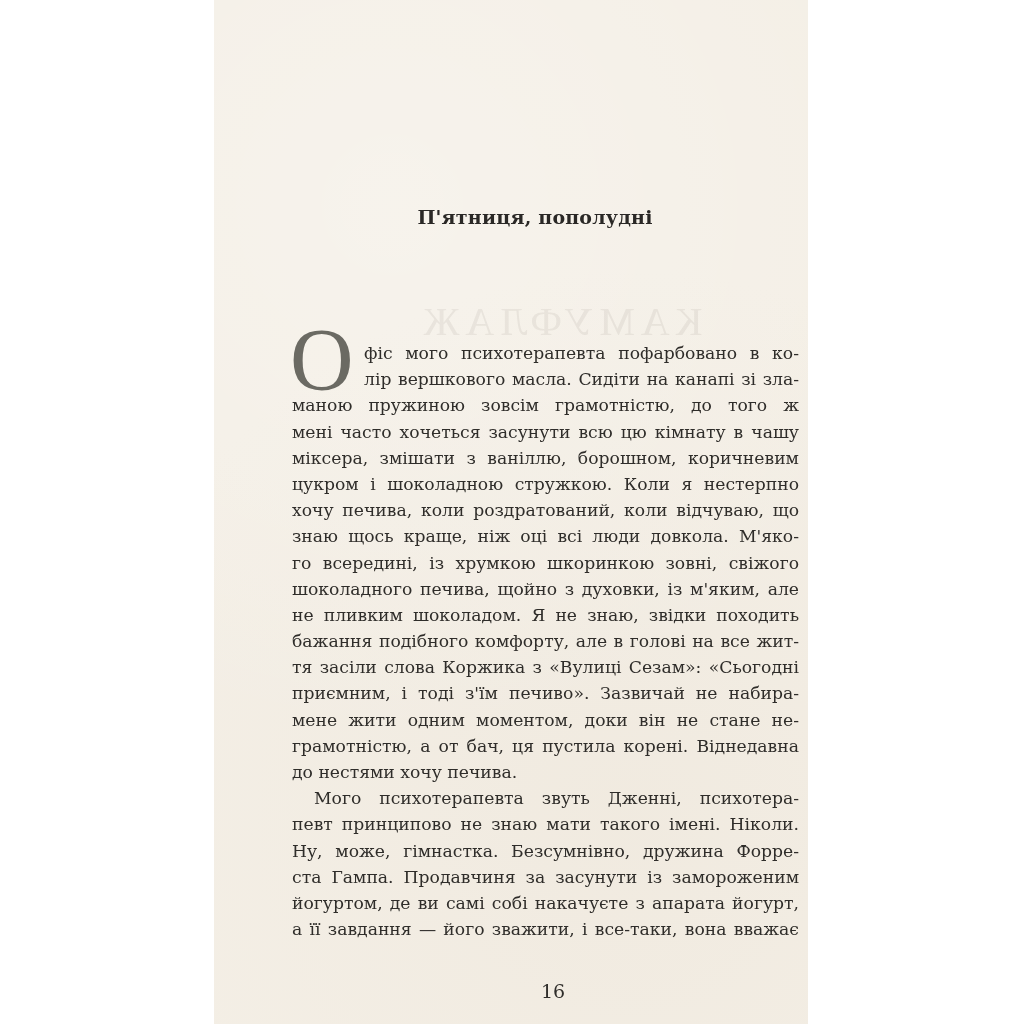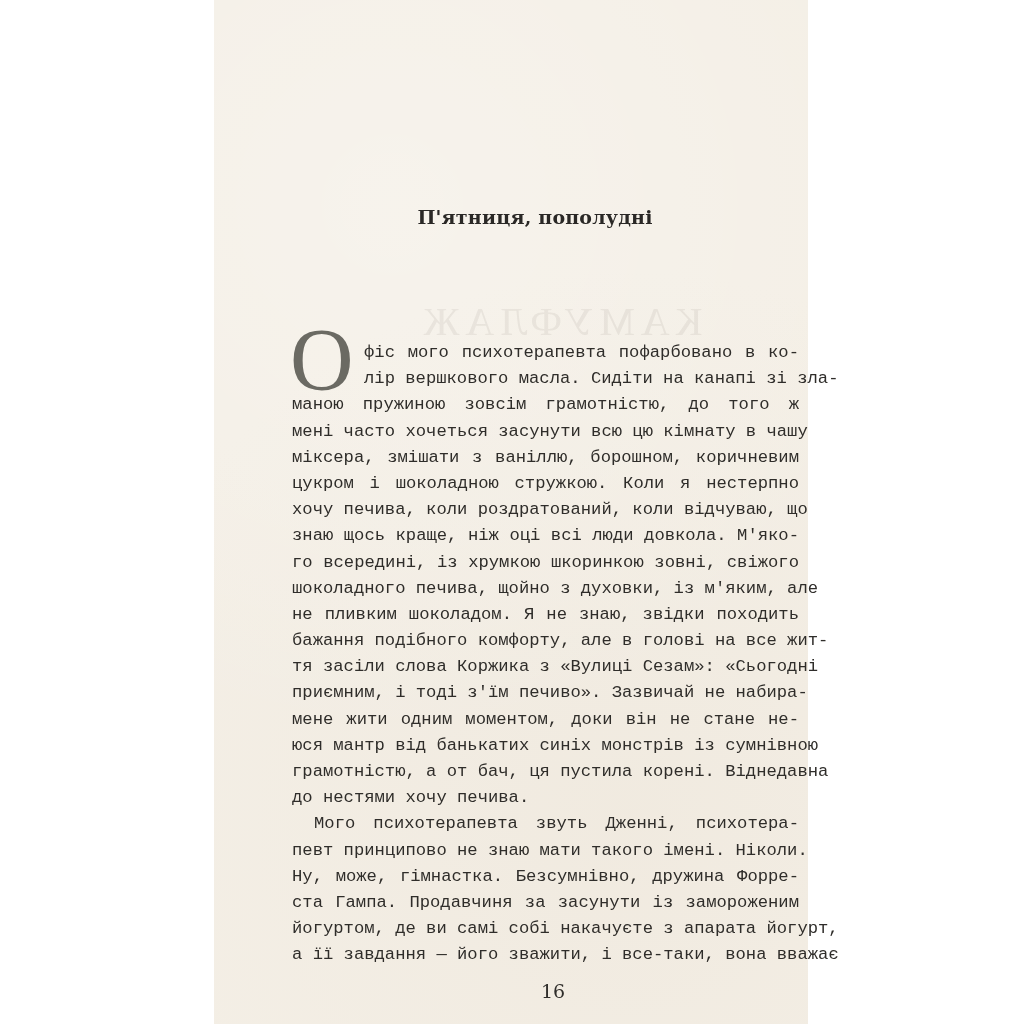--- a/index.html
+++ b/index.html
@@ -55,21 +55,20 @@
     font-size: 17.2px;
     line-height: 26.2px;
     color: #2f2d2a;
   }
   .line {
     display: block;
     white-space: nowrap;
     text-align: justify;
     text-align-last: justify;
     height: 26.2px;
-    font-family: Liberation Mono, monospace;
   }
   .line.last {
     text-align-last: left;
   }
   .line.indent-cap {
     margin-left: 72px;
   }
   .line.para-indent {
     padding-left: 22px;
   }
@@ -113,21 +112,20 @@
   <span class="line">цукром і шоколадною стружкою. Коли я нестерпно</span>
   <span class="line">хочу печива, коли роздратований, коли відчуваю, що</span>
   <span class="line">знаю щось краще, ніж оці всі люди довкола. М'яко-</span>
   <span class="line">го всередині, із хрумкою шкоринкою зовні, свіжого</span>
   <span class="line">шоколадного печива, щойно з духовки, із м'яким, але</span>
   <span class="line">не пливким шоколадом. Я не знаю, звідки походить</span>
   <span class="line">бажання подібного комфорту, але в голові на все жит-</span>
   <span class="line">тя засіли слова Коржика з «Вулиці Сезам»: «Сьогодні</span>
   <span class="line">приємним, і тоді з'їм печиво». Зазвичай не набира-</span>
   <span class="line">мене жити одним моментом, доки він не стане не-</span>
-  <span class="line">юся мантр від банькатих синіх монстрів із сумнівною</span>
   <span class="line">грамотністю, а от бач, ця пустила корені. Віднедавна</span>
   <span class="line last">до нестями хочу печива.</span>
   <span class="line para-indent">Мого психотерапевта звуть Дженні, психотера-</span>
   <span class="line">певт принципово не знаю мати такого імені. Ніколи.</span>
   <span class="line">Ну, може, гімнастка. Безсумнівно, дружина Форре-</span>
   <span class="line">ста Гампа. Продавчиня за засунути із замороженим</span>
   <span class="line">йогуртом, де ви самі собі накачуєте з апарата йогурт,</span>
   <span class="line">а її завдання — його зважити, і все-таки, вона вважає</span>
 </div>
 

